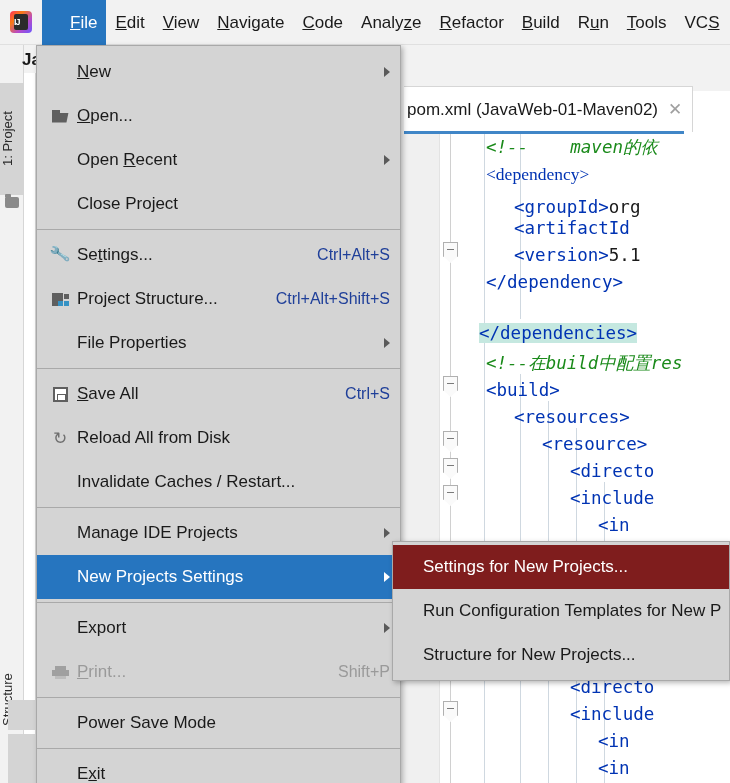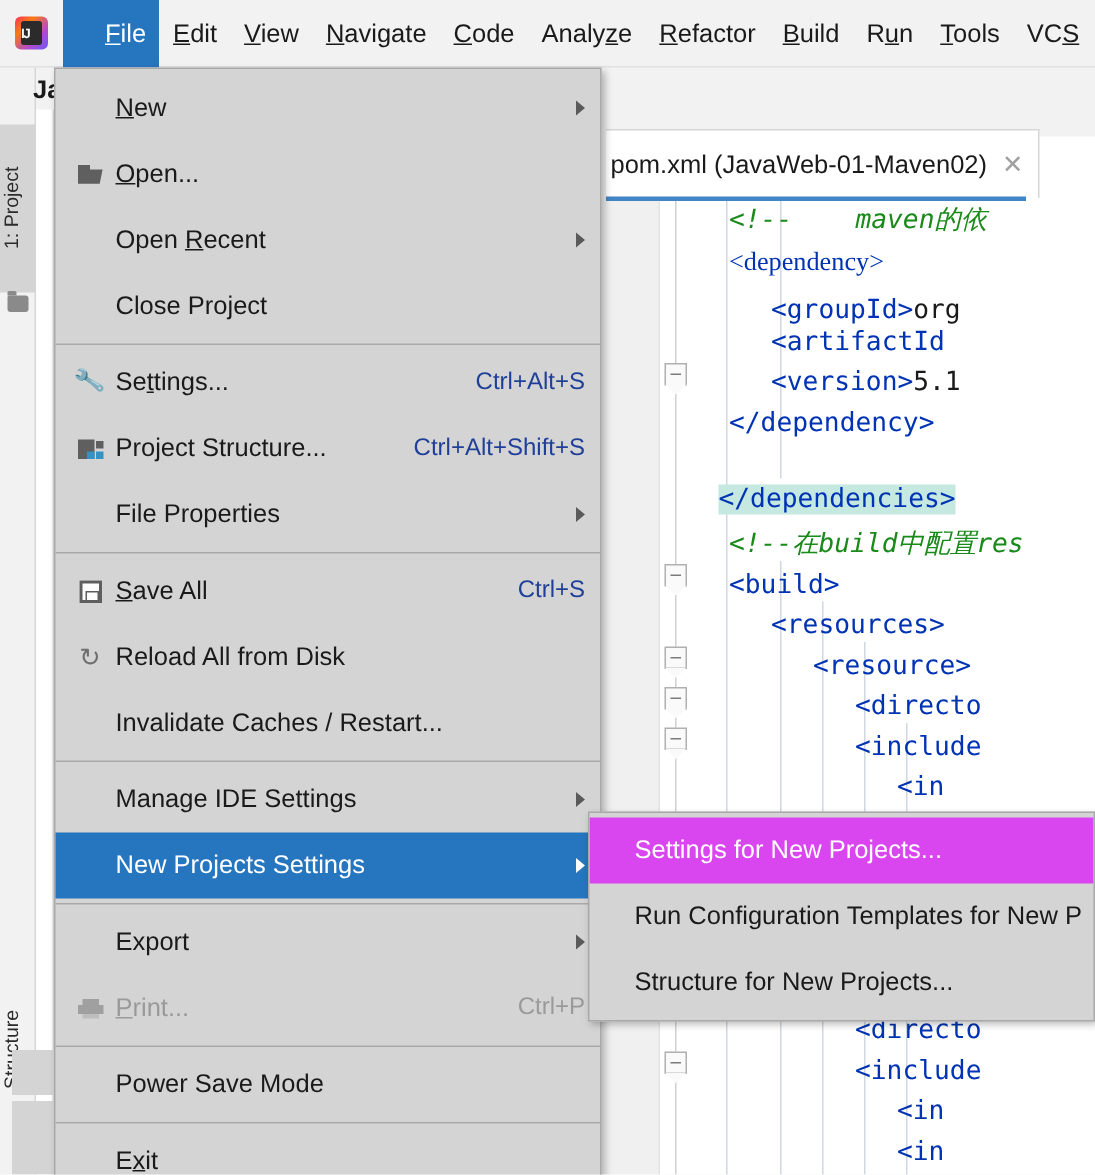--- a/index.html
+++ b/index.html
@@ -200,21 +200,21 @@
   .submenu {
     position: absolute; left: 392px; top: 541px; width: 338px;
     background: #d4d4d4; border: 1px solid #a9a9a9;
     box-shadow: 2px 2px 5px rgba(0,0,0,0.28);
     padding: 3px 0; overflow: hidden;
   }
   .smi {
     height: 44px; display: flex; align-items: center; padding-left: 30px;
     font-size: 17px; color: #1a1a1a; white-space: nowrap; cursor: default;
   }
-  .smi.sel { background: #d946ef; color: #ffffff; }
+  .smi.sel { background: #7f1d1d; color: #ffffff; }
 </style>
 </head>
 <body>
 
 <div id="app">
 
   <div class="left-strip">
     <div class="vtab project">1: Project</div>
     <div class="folder-mini"></div>
     <div class="vtab structure">Structure</div>
@@ -383,21 +383,21 @@
           </span>
           <span class="lbl">Reload All from Disk</span>
         </div>
         <div class="mi">
           <span class="ic"></span>
           <span class="lbl">Invalidate Caches / Restart...</span>
         </div>
         <div class="sep"></div>
         <div class="mi">
           <span class="ic"></span>
-          <span class="lbl">Manage IDE Settings</span>
+          <span class="lbl">Manage IDE Projects</span>
           <span class="arrow"></span>
         </div>
         <div class="mi sel">
           <span class="ic"></span>
           <span class="lbl">New Projects Settings</span>
           <span class="arrow"></span>
         </div>
         <div class="sep"></div>
         <div class="mi">
           <span class="ic"></span>
@@ -406,21 +406,21 @@
         </div>
         <div class="mi disabled">
           <span class="ic">
             <span class="ico-print">
               <span class="top"></span>
               <span class="body"></span>
               <span class="bot"></span>
             </span>
           </span>
           <span class="lbl"><u>P</u>rint...</span>
-          <span class="acc">Ctrl+P</span>
+          <span class="acc">Shift+P</span>
         </div>
         <div class="sep"></div>
         <div class="mi">
           <span class="ic"></span>
           <span class="lbl">Power Save Mode</span>
         </div>
         <div class="sep"></div>
         <div class="mi">
           <span class="ic"></span>
           <span class="lbl">E<u>x</u>it</span>

